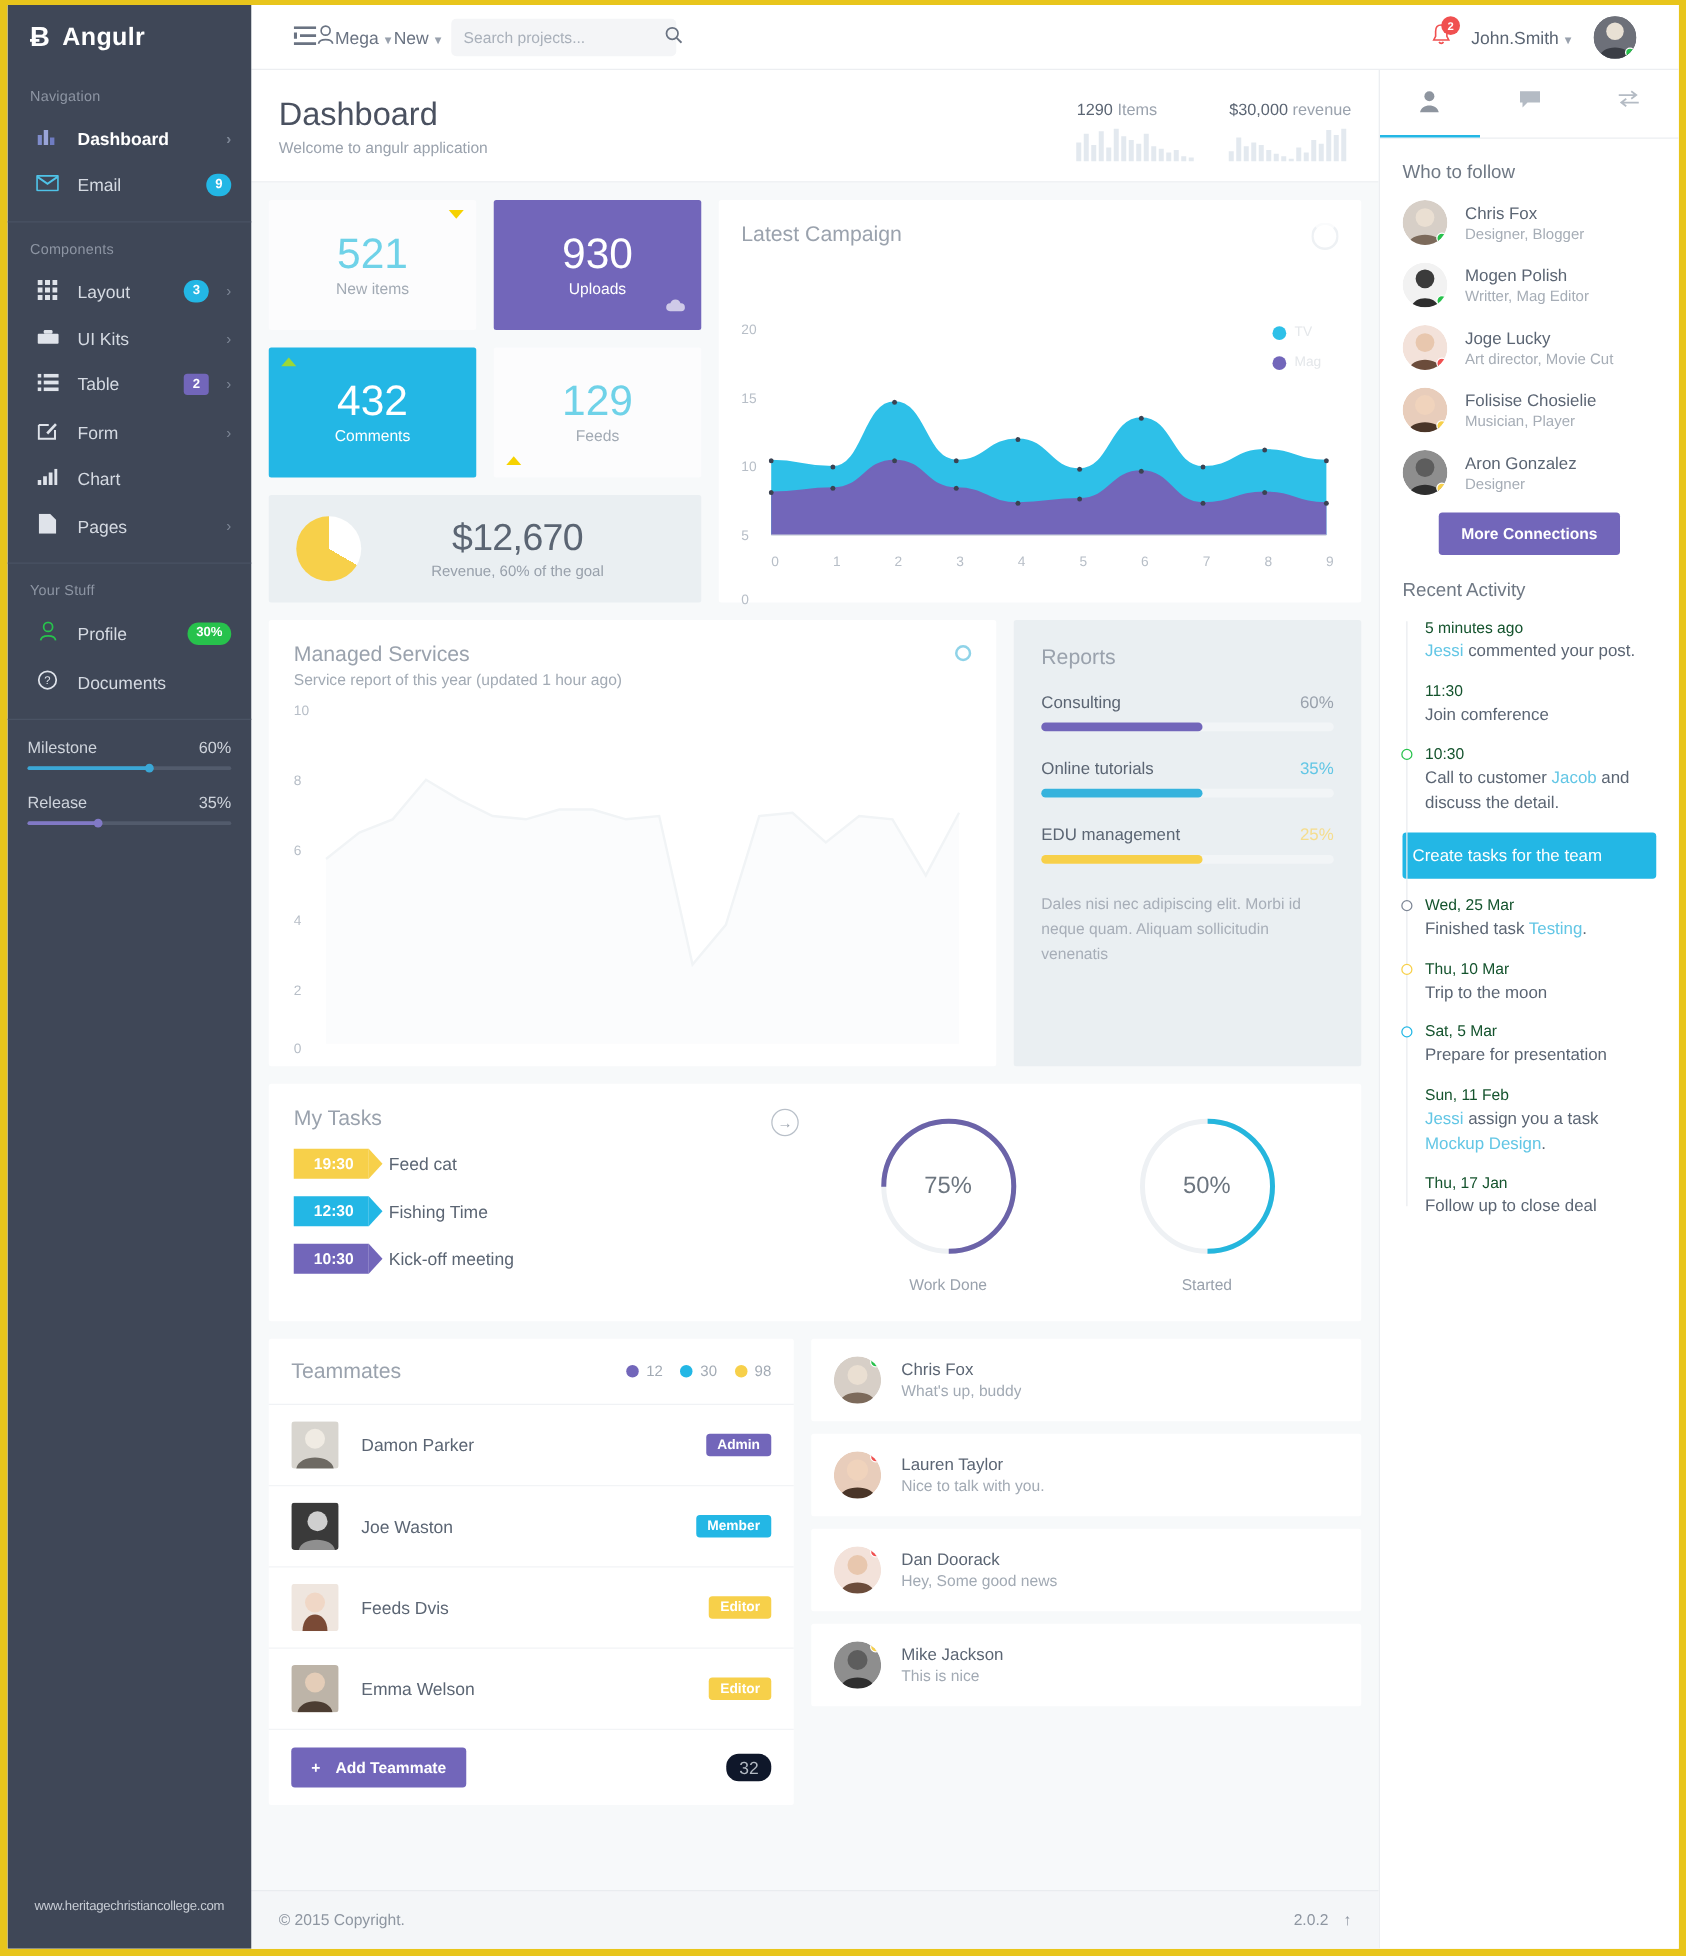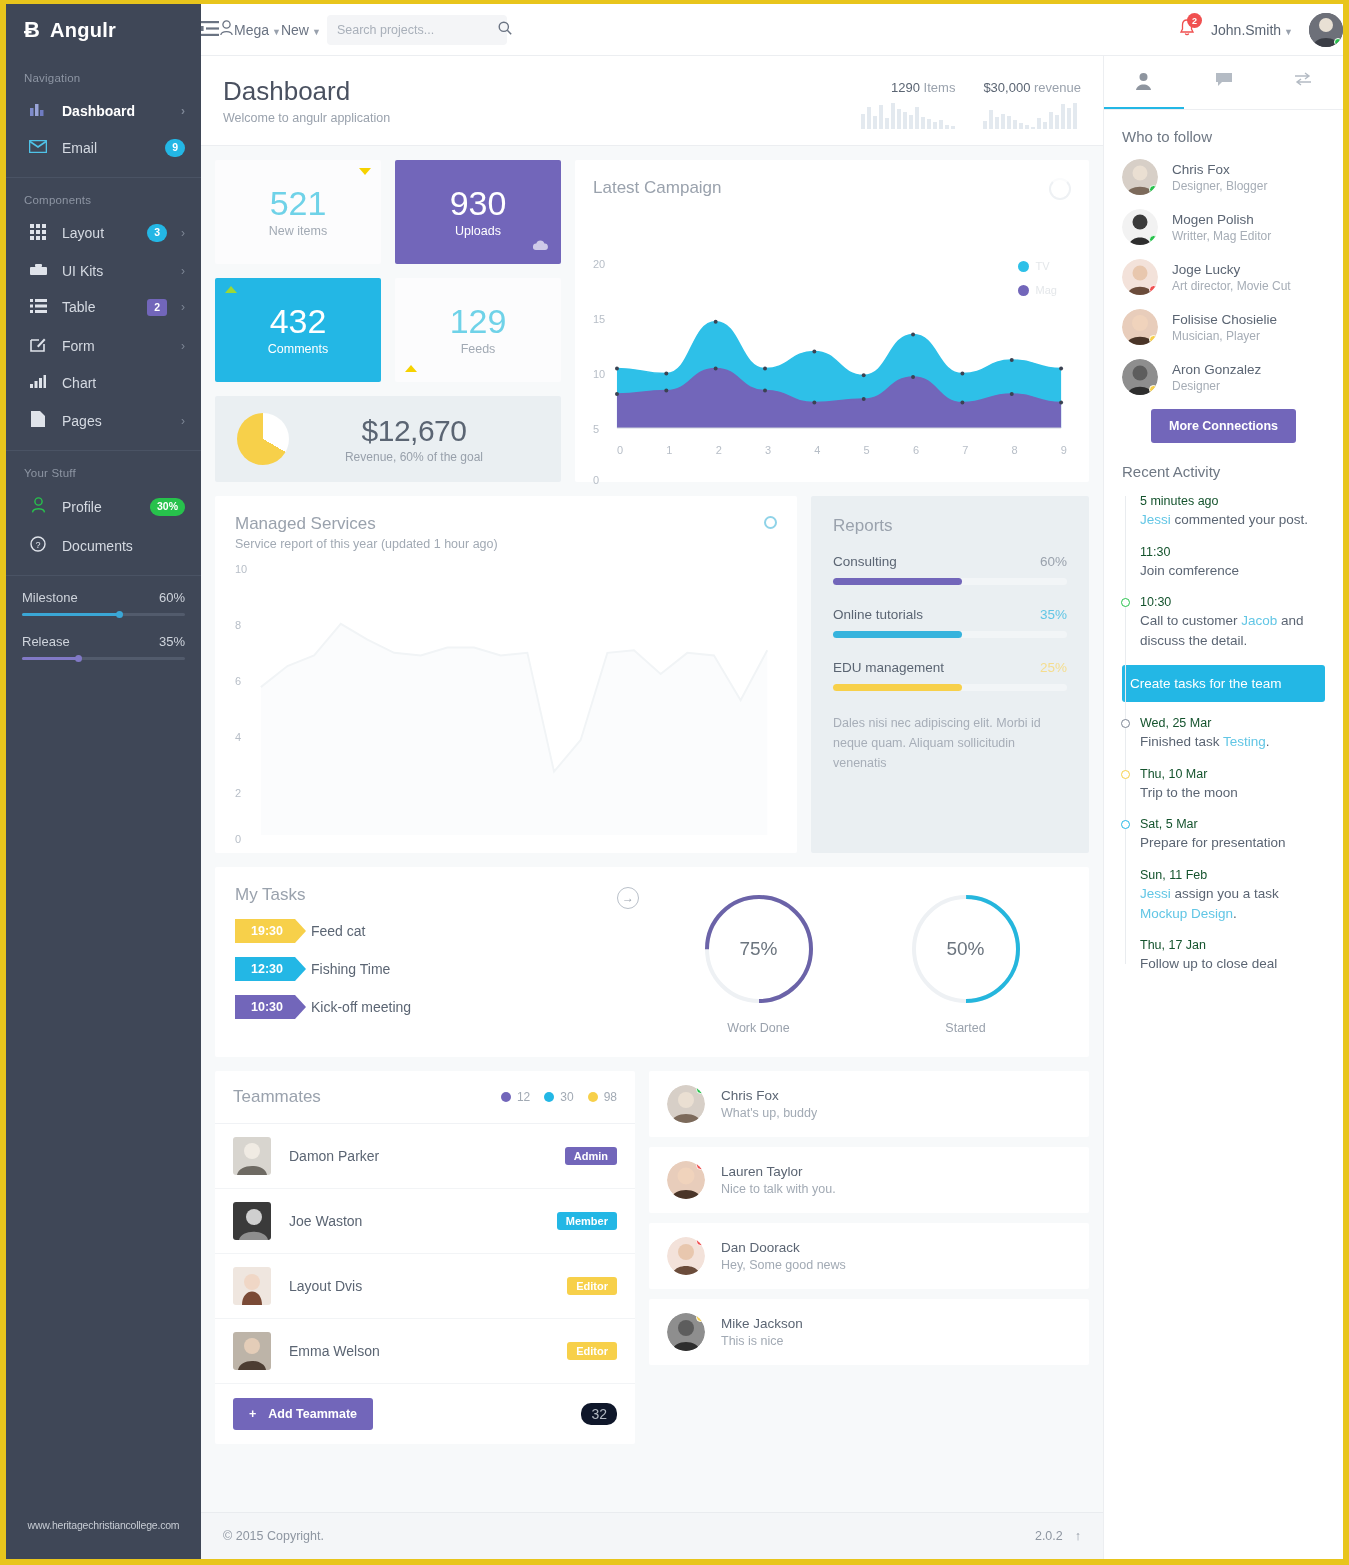--- a/index.html
+++ b/index.html
@@ -68,21 +68,21 @@
   }
   .watermark {
     position: absolute; bottom: 28px; left: 0; right: 0; text-align: center;
     font-size: 10.5px; color: #c7ccd4; letter-spacing: -.2px;
   }
 
   
   .main { flex: 1; display: flex; flex-direction: column; min-width: 0; background: #f7f9fa; }
   .topbar {
     height: 52px; background: #fff; display: flex; align-items: center;
-    padding: 0 0; border-bottom: 1px solid #eceef1;
+    padding: 0 34px; border-bottom: 1px solid #eceef1;
   }
   .tb-icon { color: #6a7382; font-size: 17px; cursor: pointer; line-height: 1; }
   .tb-link { font-size: 14px; color: #6a7382; cursor: pointer; }
   .caret { font-size: 9px; margin-left: 3px; color: #99a1ad; }
   .search-wrap {
     background: #f4f5f7; border-radius: 4px; height: 30px; width: 180px;
     display: flex; align-items: center; padding: 0 10px; margin-left: 6px;
   }
   .search-input {
     border: 0; background: transparent; outline: none; flex: 1;
@@ -110,21 +110,21 @@
   .body-wrap { flex: 1; display: flex; min-height: 0; }
   .center { flex: 1; min-width: 0; display: flex; flex-direction: column; }
 
   .page-head {
     background: #fff; padding: 20px 22px 16px; display: flex;
     align-items: flex-start; border-bottom: 1px solid #eceef1;
   }
   .page-title { font-size: 26px; color: #4a5160; font-weight: normal; }
   .page-sub { font-size: 12.5px; color: #9aa2ad; margin-top: 4px; }
   .head-stats { margin-left: auto; display: flex; gap: 28px; padding-top: 4px; }
-  .hs-label { font-size: 13px; color: #9aa2ad; text-align: right; }
+  .hs-label { font-size: 13px; color: #9aa2ad; text-align: left; }
   .hs-label b { color: #5b6573; font-weight: normal; }
   .spark { display: flex; align-items: flex-end; gap: 2px; height: 26px; margin-top: 8px; }
   .spark i { width: 4px; background: #e3e9ef; display: block; }
 
   .content { padding: 14px; flex: 1; }
   .row { display: flex; gap: 14px; }
   .card { background: #fff; border-radius: 2px; }
 
   
   .tiles { width: 346px; flex: 0 0 346px; display: flex; flex-direction: column; gap: 14px; }
@@ -812,21 +812,21 @@
                 <span class="role member">Member</span>
               </div>
               <div class="tm-row">
                 <span class="tm-av">
                   <svg width="38" height="38" viewBox="0 0 38 38">
                       <rect width="38" height="38" fill="#efe6df"></rect>
                       <path d="M9 38 C9 20 29 20 29 38 Z" fill="#7a4a36"></path>
                       <circle cx="19" cy="15" r="8" fill="#f0d7c6"></circle>
                     </svg>
                 </span>
-                <span class="tm-name">Layout Dvis</span>
+                <span class="tm-name">Feeds Dvis</span>
                 <span class="role editor">Editor</span>
               </div>
               <div class="tm-row">
                 <span class="tm-av">
                   <svg width="38" height="38" viewBox="0 0 38 38">
                       <rect width="38" height="38" fill="#bdb4a8"></rect>
                       <circle cx="19" cy="14" r="8" fill="#e4cdb8"></circle>
                       <path d="M5 38 C7 26 31 26 33 38 Z" fill="#4c3d32"></path>
                     </svg>
                 </span>

